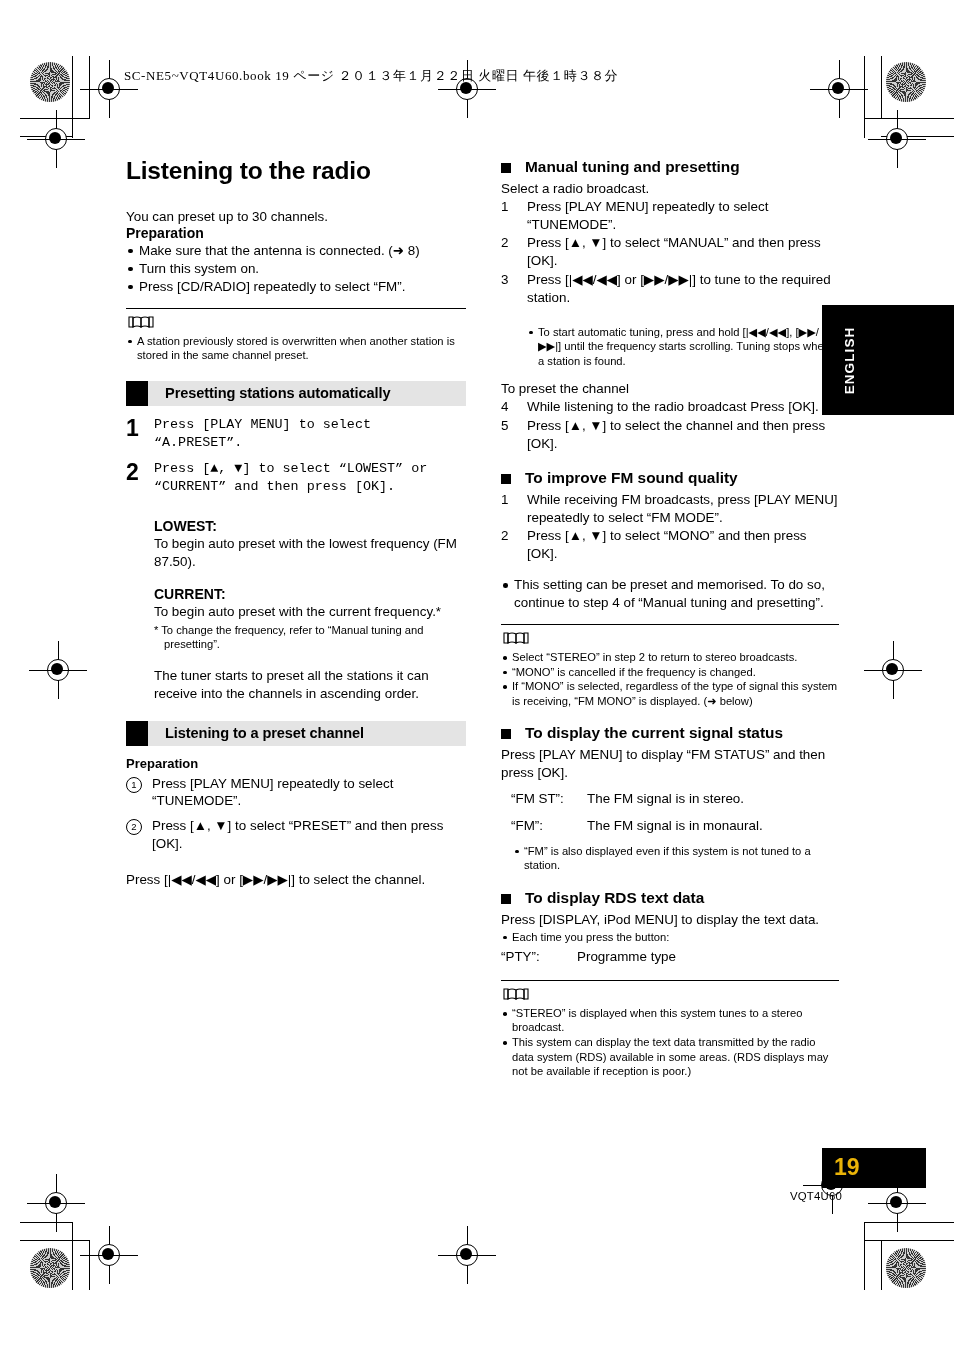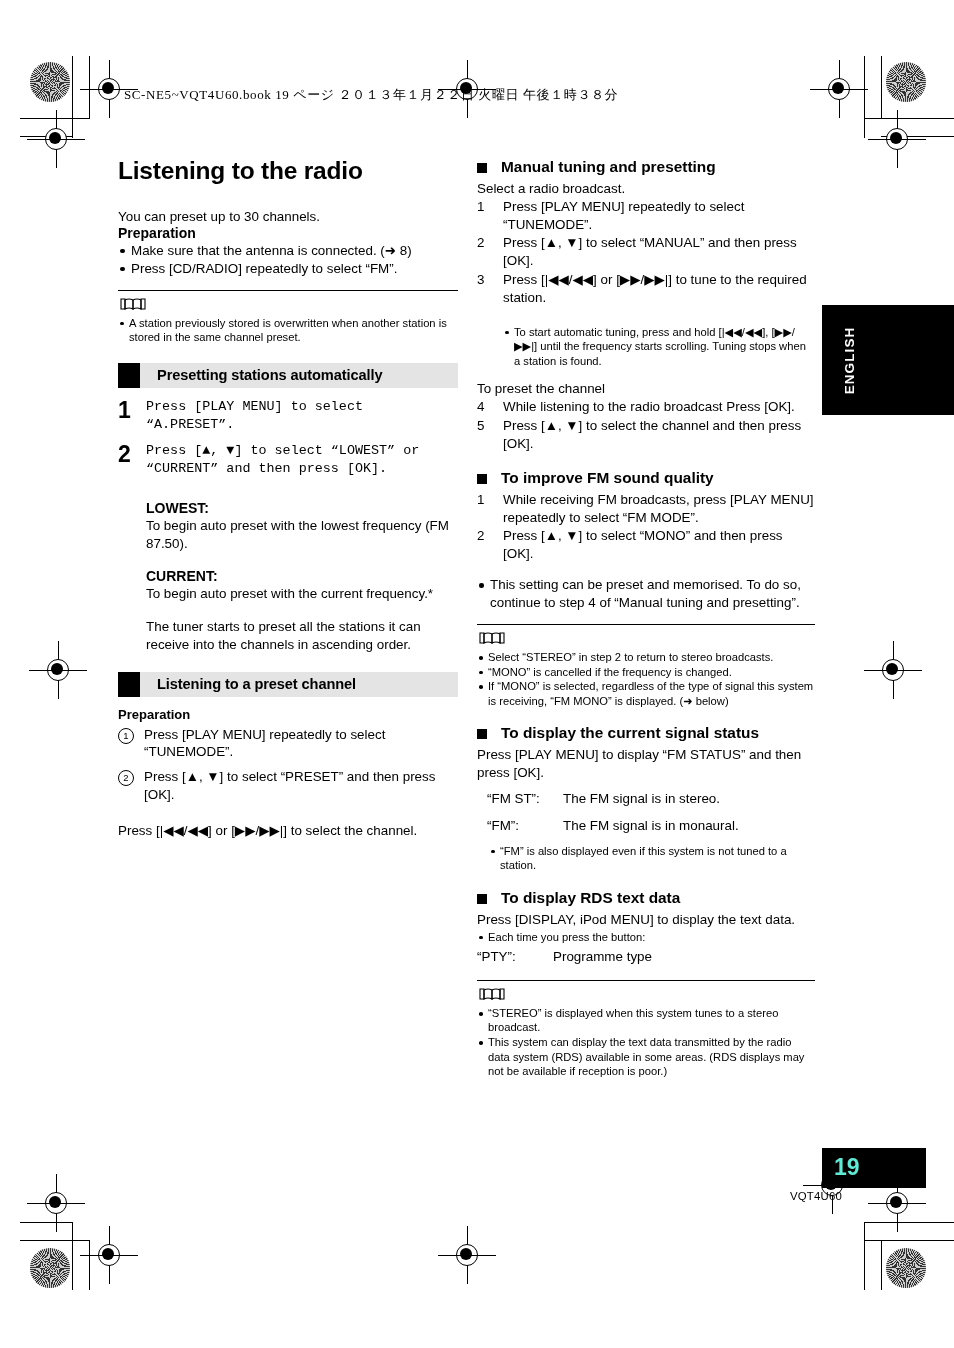--- a/index.html
+++ b/index.html
@@ -45,34 +45,34 @@
     background-image:
       repeating-conic-gradient(from 0deg, #333 0deg 3deg, #cfcfcf 3deg 6deg);
   }
   .cropline { position: absolute; background: #000; }
   .cropline.h { height: 1px; }
   .cropline.v { width: 1px; }
 
   
   .file-header {
     position: absolute;
-    left: 124px; top: 86px;
+    left: 124px; top: 67px;
     font-family: "Liberation Serif", serif;
     font-size: 13px;
     letter-spacing: 0.6px;
     white-space: nowrap;
     color: #000;
   }
   .col {
     position: absolute;
     top: 158px;
     width: 340px;
   }
-  .col-left  { left: 118px; }
-  .col-right { left: 477px; width: 338px; }
+  .col-left  { left: 126px; }
+  .col-right { left: 501px; width: 338px; }
 
   h1.title {
     font-size: 24.5px;
     font-weight: bold;
     margin: 0 0 24px 0;
     letter-spacing: -0.2px;
     line-height: 1.1;
   }
 
   p, li, div.txt { font-size: 13.4px; line-height: 1.33; margin: 0; }
@@ -179,21 +179,21 @@
 
   
   .pagenum {
     position: absolute;
     left: 822px; top: 1148px;
     width: 104px; height: 40px;
     background: #000;
   }
   .pagenum span {
     position: absolute; left: 12px; top: 6px;
-    color: #5eead4; font-size: 23px; font-weight: bold;
+    color: #eab308; font-size: 23px; font-weight: bold;
   }
   .modelcode {
     position: absolute;
     left: 790px; top: 1190px;
     font-size: 11.4px;
     letter-spacing: 0.2px;
   }
 </style>
 </head>
 <body>
@@ -275,20 +275,21 @@
 
 <div class="col col-left">
 
   <h1 class="title">Listening to the radio</h1>
 
   <div class="lead">You can preset up to 30 channels.</div>
   <div class="sub-h">Preparation</div>
 
   <ul class="bul">
     <li>Make sure that the antenna is connected. (➜ 8)</li>
+    <li>Turn this system on.</li>
     <li>Press [CD/RADIO] repeatedly to select “FM”.</li>
   </ul>
 
   <hr class="rule">
 
   <svg class="book-icon" width="26" height="14" viewBox="0 0 26 14">
     <path d="M1 2 h4 v10 h-4 z" fill="none" stroke="#000" stroke-width="1.1"></path>
     <path d="M21 2 h4 v10 h-4 z" fill="none" stroke="#000" stroke-width="1.1"></path>
     <path d="M5 3 q4 -2 8 0 v9 q-4 -2 -8 0 z" fill="none" stroke="#000" stroke-width="1.1"></path>
     <path d="M21 3 q-4 -2 -8 0 v9 q4 -2 8 0 z" fill="none" stroke="#000" stroke-width="1.1"></path>
@@ -312,20 +313,21 @@
     <div class="n">2</div>
     <div class="b">Press [▲, ▼] to select “LOWEST” or “CURRENT” and then press [OK].</div>
   </div>
 
   <div style="padding-left:28px; margin-top:22px;">
     <div class="sub-h">LOWEST:</div>
     <div class="txt">To begin auto preset with the lowest frequency (FM 87.50).</div>
 
     <div class="sub-h" style="margin-top:15px;">CURRENT:</div>
     <div class="txt">To begin auto preset with the current frequency.*</div>
+    <div class="note-star" style="margin-top:2px;">*  To change the frequency, refer to “Manual tuning and presetting”.</div>
 
     <div class="txt" style="margin-top:15px;">The tuner starts to preset all the stations it can receive into the channels in ascending order.</div>
   </div>
 
   <div class="secbar">
     <div class="blk"></div>
     <div class="lbl">Listening to a preset channel</div>
   </div>
 
   <div class="sub-h" style="font-size:13px;">Preparation</div>

